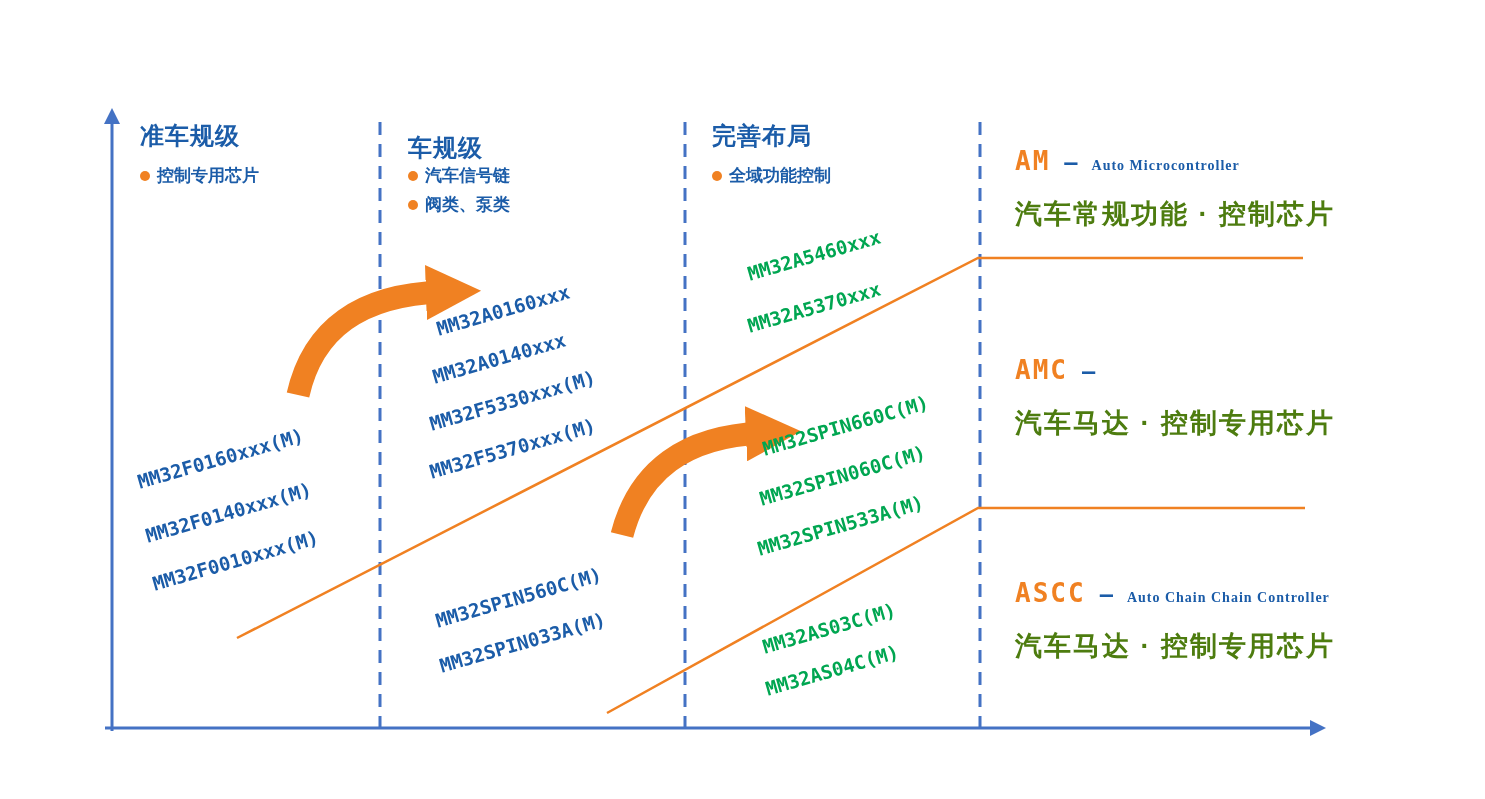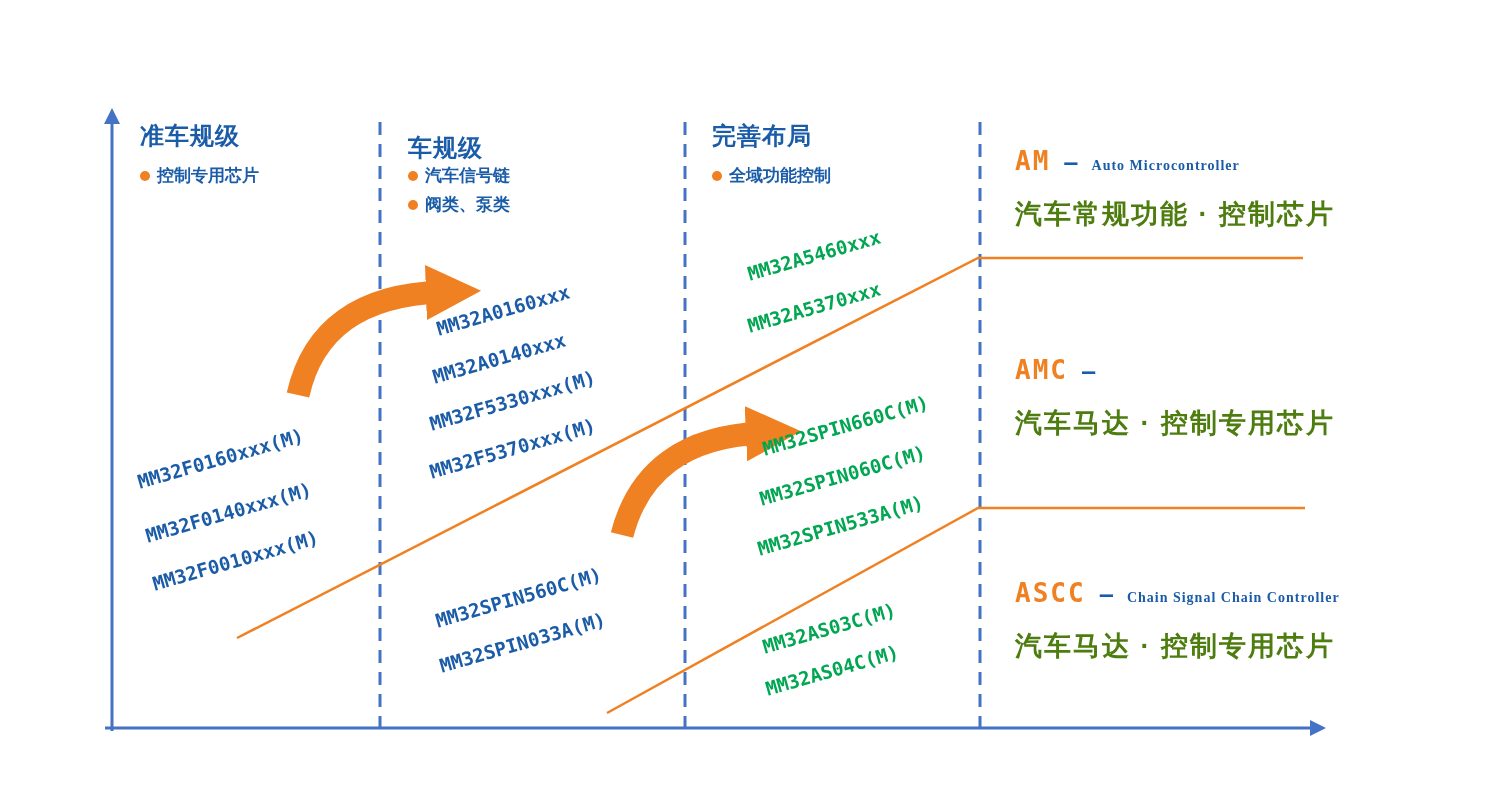--- a/index.html
+++ b/index.html
@@ -144,17 +144,17 @@
 
   <div class="legend-row" style="left:1015px;top:355px">
     <span class="legend-abbr">AMC</span>
     <span class="legend-dash">—</span>
   </div>
   <div class="legend-desc" style="left:1015px;top:405px">汽车马达 · 控制专用芯片</div>
 
   <div class="legend-row" style="left:1015px;top:578px">
     <span class="legend-abbr">ASCC</span>
     <span class="legend-dash">—</span>
-    <span class="legend-name">Chain Signal Chain Controller</span>
+    <span class="legend-name">Auto Chain Chain Controller</span>
   </div>
   <div class="legend-desc" style="left:1015px;top:628px">汽车马达 · 控制专用芯片</div>
 
 </div>
 
 </body></html>

